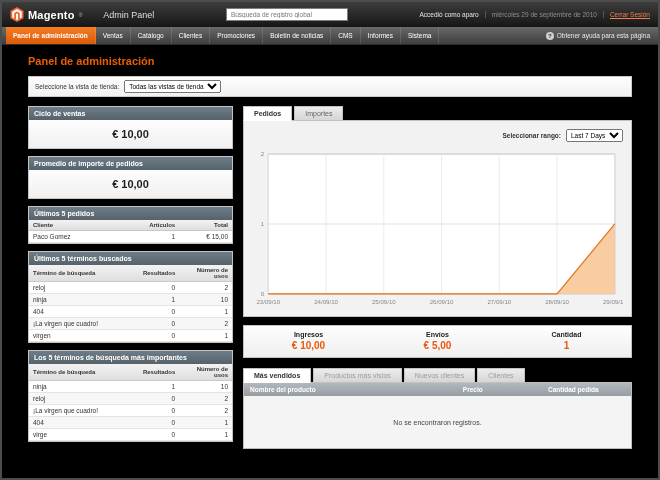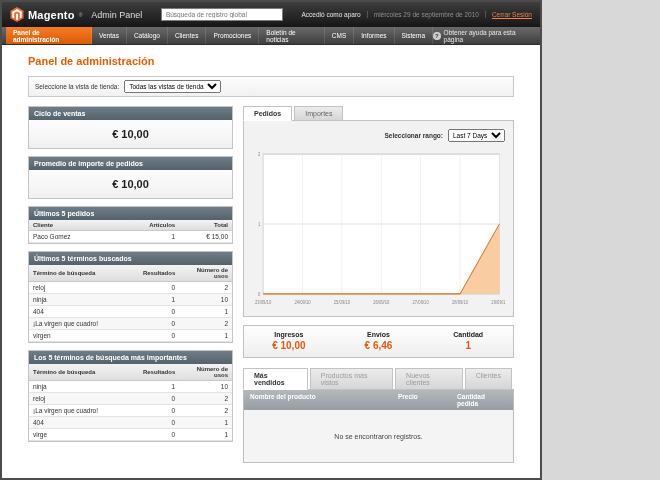--- a/index.html
+++ b/index.html
@@ -1,24 +1,24 @@
 <!DOCTYPE html>
 <html><head>
 <meta charset="utf-8">
 <style>
   * { box-sizing: border-box; margin: 0; padding: 0; }
   html,body { width:660px; height:480px; }
   body { font-family:"Liberation Sans", sans-serif; background:#d8d8d8; }
-  .page { width:542px; height:480px; border:2px solid #4c4c4c; background:#ffffff; overflow:hidden; }
+  .page { width:660px; height:480px; border:2px solid #4c4c4c; background:#000000; overflow:hidden; }
 
   
   .topbar { height:25px; background:linear-gradient(#3d3d3d,#161616); display:flex; align-items:center; justify-content:space-between; padding:0 8px; }
   .logo { display:flex; align-items:center; gap:4px; }
   .logo-name { color:#fff; font-weight:bold; font-size:11px; letter-spacing:.2px; }
-  .logo-sub { color:#ddd; font-size:9px; margin-left:5px;text-align:right; }
+  .logo-sub { color:#ddd; font-size:9px; margin-left:17px;text-align:right; }
   .search-input { width:122px; height:13px; font-size:6.5px; border:1px solid #7d7d7d; padding:1px 4px; font-family:"Liberation Sans",sans-serif; }
   .account { display:flex; align-items:center; font-size:6.5px; color:#bbb; }
   .account .user { color:#e6e6e6; }
   .account .date { color:#8f8f8f; padding:0 6px; margin:0 6px; border-left:1px solid #555; border-right:1px solid #555; }
   .account .logout { color:#f0824f; text-decoration:underline; cursor:pointer; }
 
   
   .nav { height:18px; background:linear-gradient(#696969,#3e3e3e); display:flex; align-items:stretch; padding-left:4px; border-bottom:1px solid #2d2d2d; }
   .nav-item { display:flex; align-items:center; padding:0 7px; font-size:6.5px; color:#fff; cursor:pointer; border-right:1px solid rgba(255,255,255,.12); }
   .nav-item.active { background:linear-gradient(#f57d24,#dc5a07); font-weight:bold; }
@@ -277,21 +277,21 @@
             </svg>
         </div>
 
         <div class="totals">
           <div class="total-cell">
             <div class="total-label">Ingresos</div>
             <div class="total-value">€ 10,00</div>
           </div>
           <div class="total-cell">
             <div class="total-label">Envíos</div>
-            <div class="total-value">€ 6,46</div>
+            <div class="total-value">€ 5,00</div>
           </div>
           <div class="total-cell">
             <div class="total-label">Cantidad</div>
             <div class="total-value">1</div>
           </div>
         </div>
 
         <div class="tabs bottom-tabs">
           <div class="tab active">Más vendidos</div>
           <div class="tab disabled">Productos más vistos</div>

